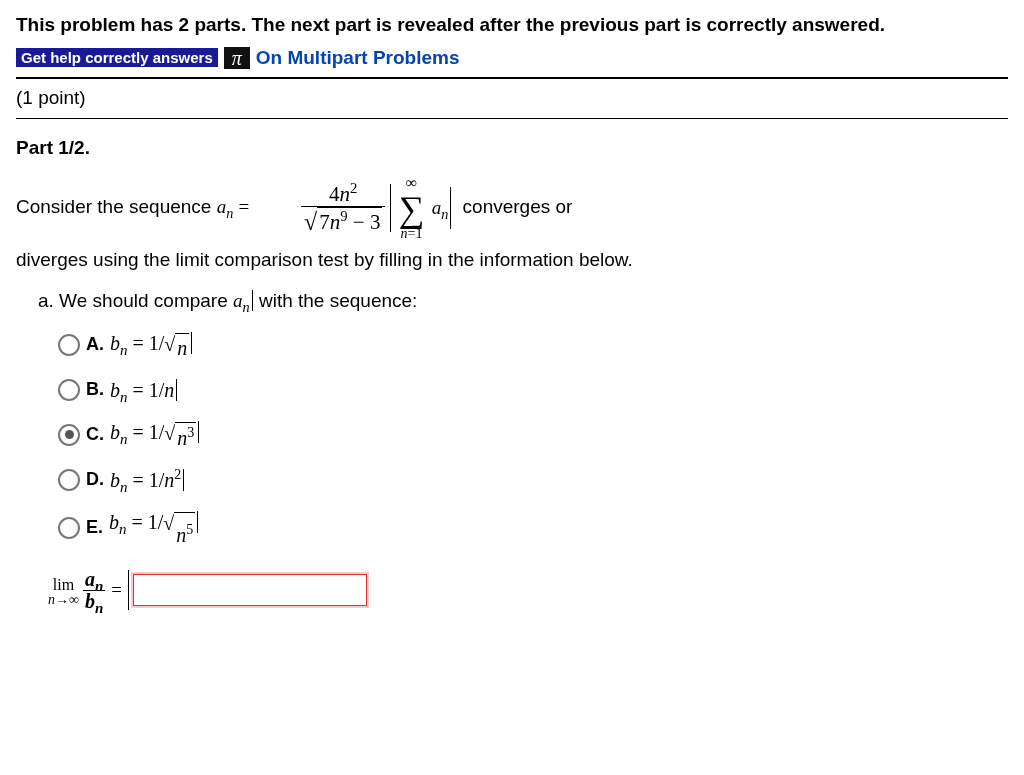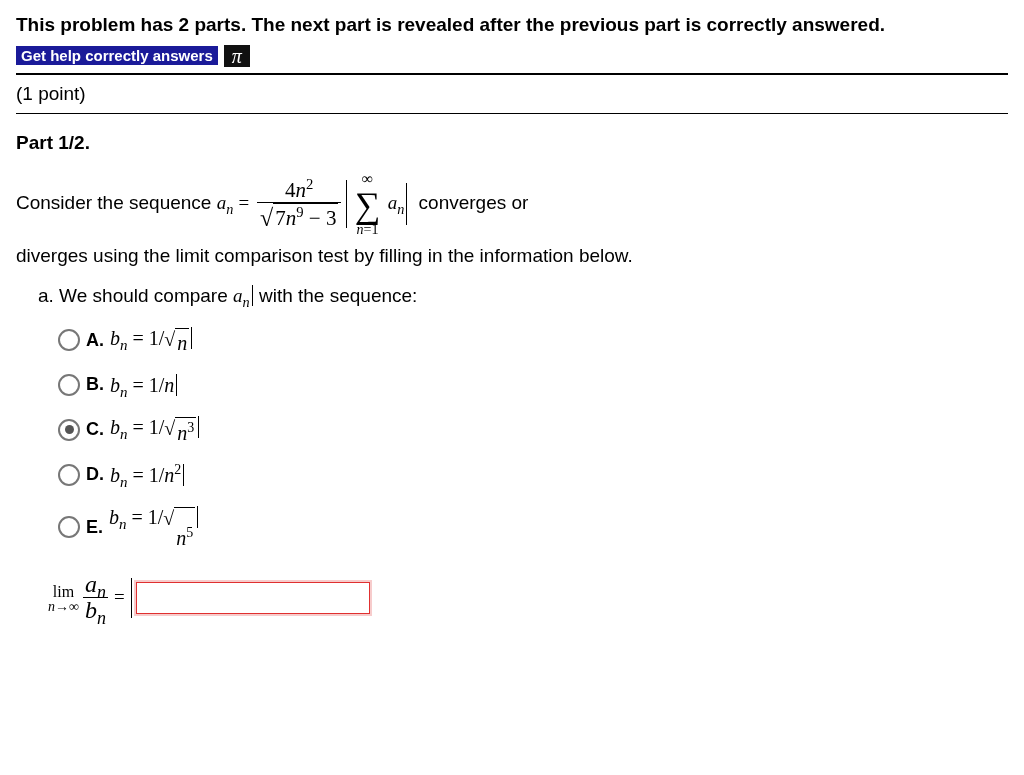--- a/index.html
+++ b/index.html
@@ -73,20 +73,21 @@
     margin: 4px 0 14px 0;
   }
   .frac {
     display: inline-block;
     vertical-align: middle;
     text-align: center;
     line-height: 1.15;
     font-family: 'Times New Roman', serif;
     font-size: 21px;
     padding: 0 3px;
+    margin-left: 44px;
   }
   .frac .num {
     display: block;
     border-bottom: 1.3px solid #000;
     padding: 0 3px;
   }
   .frac .den {
     display: block;
     padding: 0 3px;
   }
@@ -190,33 +191,35 @@
     font-size: 16px;
     padding: 2px 6px;
     font-family: Arial, sans-serif;
   }
   .frac-sm {
     display: inline-block;
     vertical-align: middle;
     text-align: center;
     line-height: 1.05;
     font-family: 'Times New Roman', serif;
-    font-size: 24px;
+    font-size: 20px;
+    font-weight: bold;
   }
   .frac-sm .num { display: block; border-bottom: 1.1px solid #000; padding: 0 2px;}
   .frac-sm .den { display: block; padding: 0 2px;}
 </style>
 </head>
 <body>
 
 <div class="instruction">This problem has 2 parts. The next part is revealed after the previous part is correctly answered.</div>
 
 <div class="help-row">
   <button class="help-btn">Get help correctly answers</button>
   <button class="pi-btn">π</button>
+  <a class="help-link">On Multipart Problems</a>
 </div>
 
 <hr class="sep">
 
 <div class="points">(1 point)</div>
 
 <hr class="sep-thin">
 
 <div class="part-label">Part 1/2.</div>
 
@@ -291,21 +294,21 @@
     <span><span class="mvar">b</span><sub class="mvar">n</sub><span class="mup"> = 1/</span><span class="mvar">n</span><sup class="mup">2</sup><span style="border-right:1.2px solid #000; padding-right:2px;"></span></span>
   </div>
 
   <div class="option-row">
     <span class="radio">
         <span class="dot"></span>
       </span>
     <span class="label">E.</span>
     <span><span class="mvar">b</span><sub class="mvar">n</sub><span class="mup"> = 1/</span><span class="sqrt-wrap">
           <span class="sqrt-sym" style="font-size:20px;top:1px;">√</span>
-          <span class="sqrt-body" style="padding-top:16px;"><span class="mvar">n</span><sup class="mup">5</sup></span>
+          <span class="sqrt-body" style="padding-top:8px;"><span class="mvar">n</span><sup class="mup">5</sup></span>
         </span><span style="border-right:1.2px solid #000; padding-right:2px;"></span></span>
   </div>
 
 </div>
 
 <div class="part-b">
   <span style="width:6px;"></span>
   <span class="limop">
     <span class="top mup">lim</span>
     <span class="bot"><span class="mvar">n</span><span class="mup">→∞</span></span>

